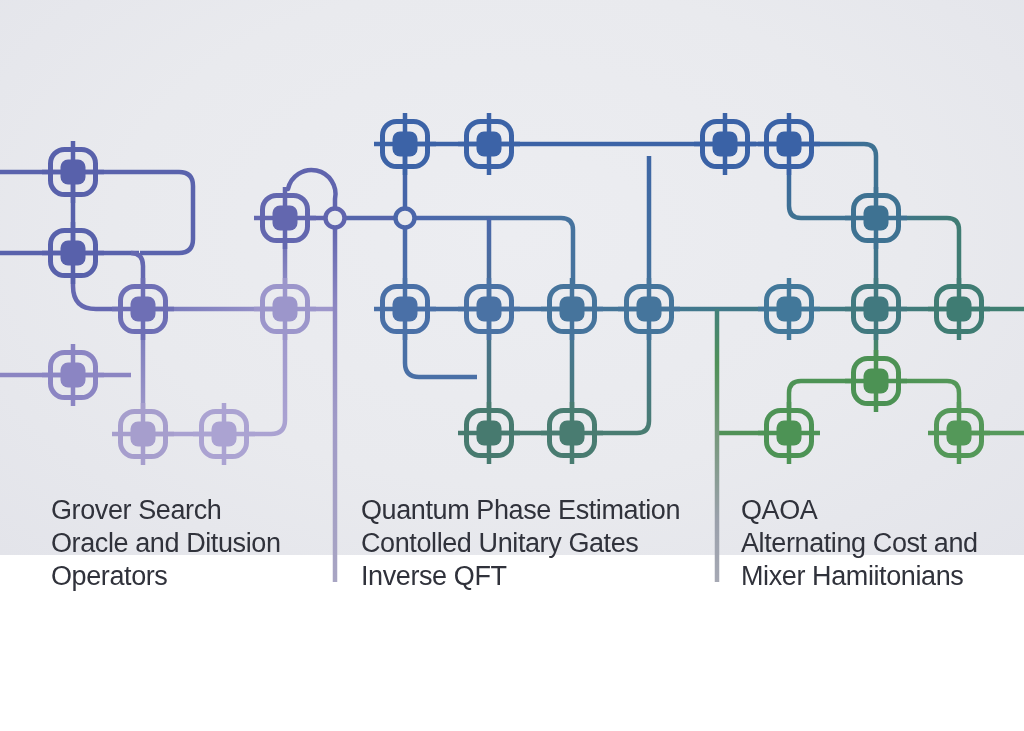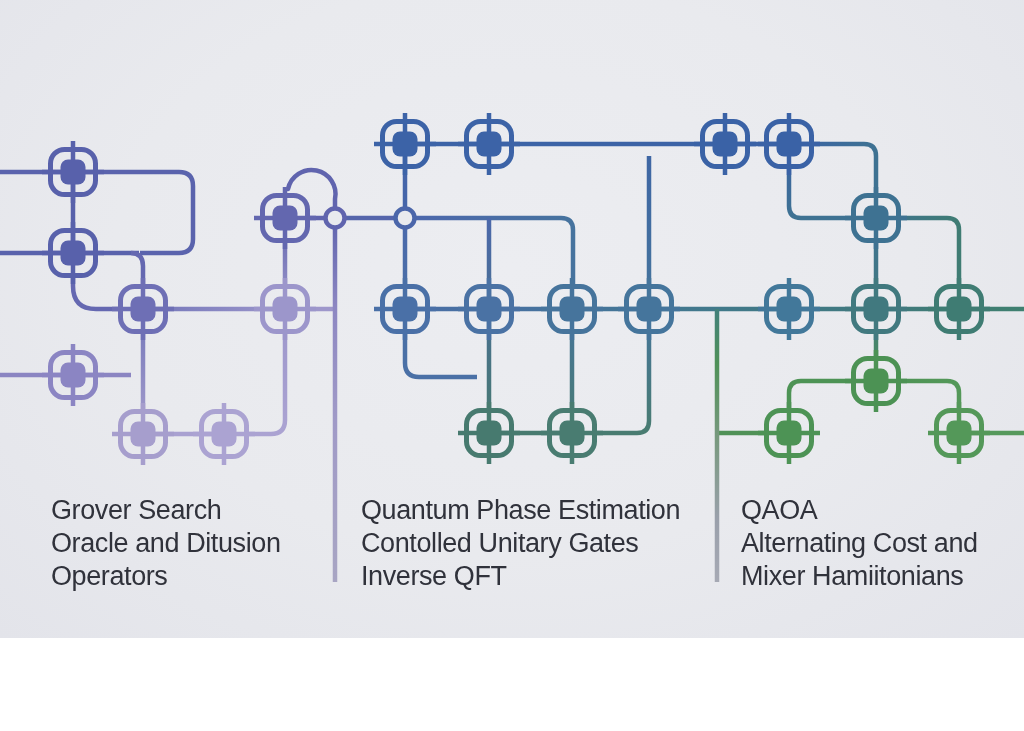--- a/index.html
+++ b/index.html
@@ -1,21 +1,21 @@
 <!DOCTYPE html>
 <html><head>
 <meta charset="utf-8">
 <style>
   html,body{margin:0;padding:0;}
   body{
     width:1024px;height:731px;overflow:hidden;
     font-family:"Liberation Sans",sans-serif;
   }
   #stage{
-    position:relative;width:1024px;height:638px;
+    position:relative;width:1024px;height:555px;
     background:radial-gradient(ellipse at 50% 42%, #ecedf1 0%, #e9eaee 55%, #e3e4ea 100%);
   }
   svg{position:absolute;left:0;top:0;}
   path{fill:none;stroke-width:4.5;}
   path.wedge{stroke:none;}
   text{font-family:"Liberation Sans",sans-serif;letter-spacing:-0.4px;}
 </style>
 </head>
 <body>
 

